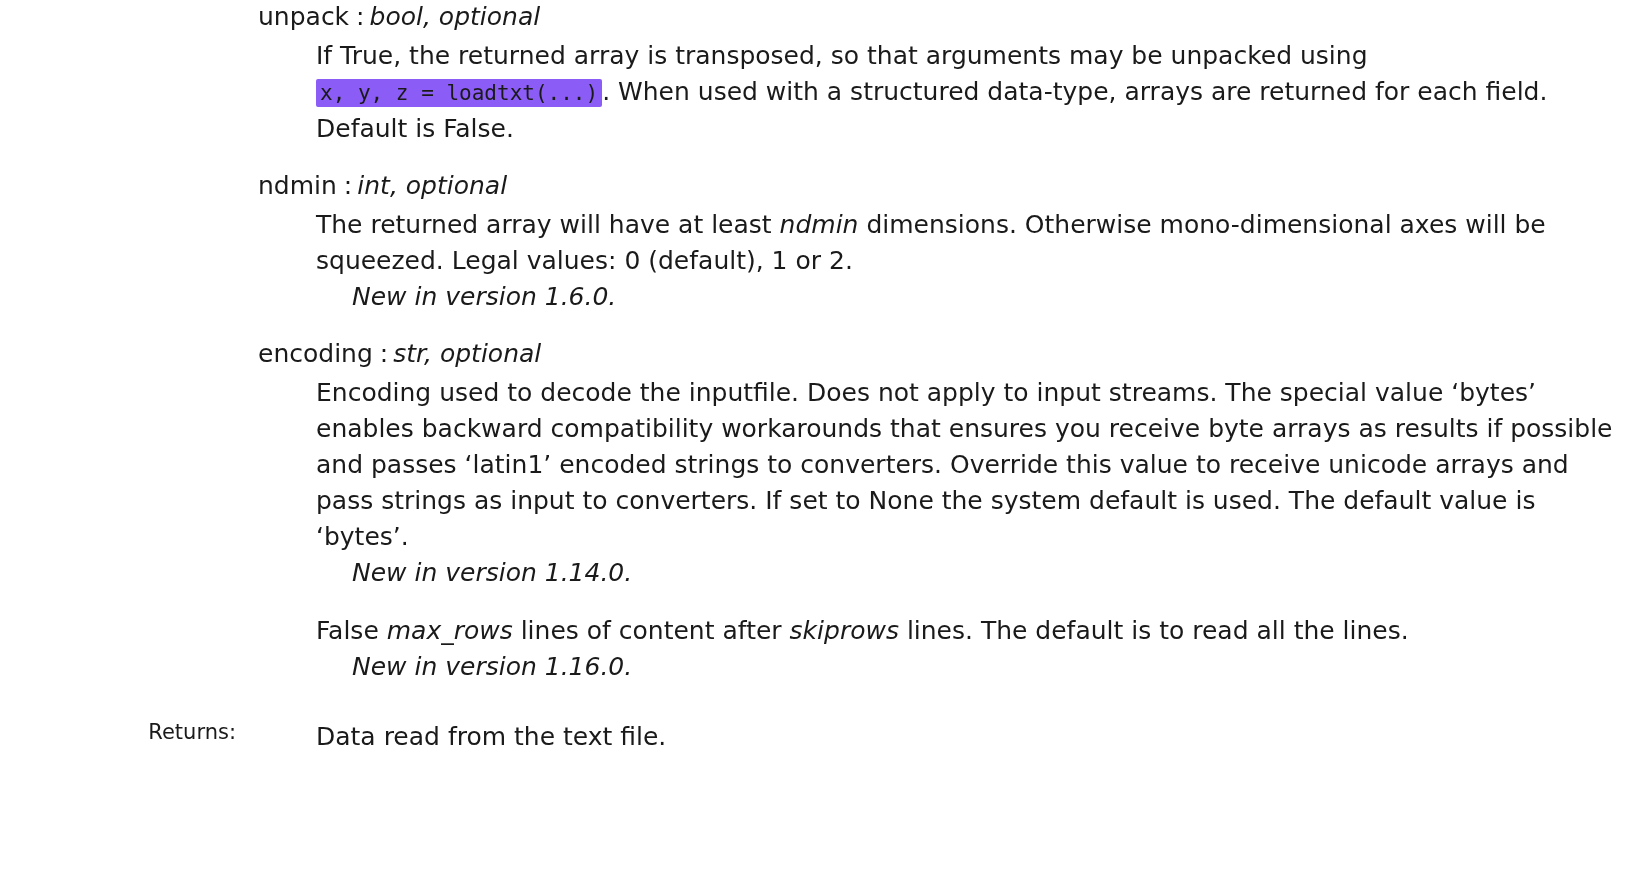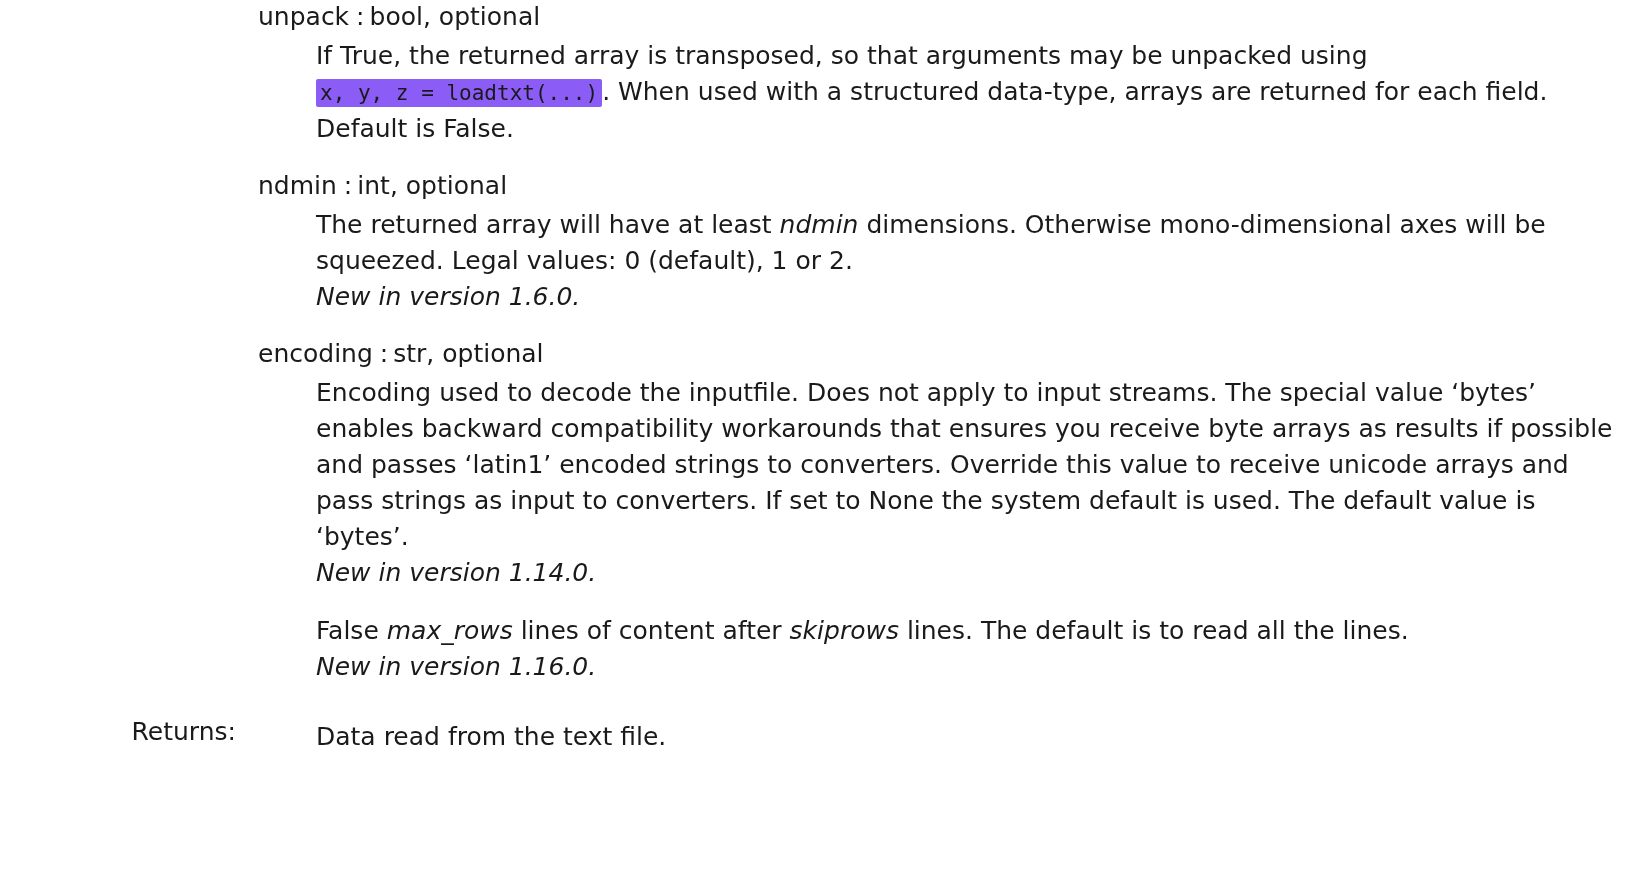--- a/index.html
+++ b/index.html
@@ -58,20 +58,21 @@
     white-space: nowrap;
   }
   .param-name {
     font-weight: 400;
     text-align: center;
   }
   .param-colon {
     padding: 0 5px 0 7px;
   }
   .param-type {
+    font-style: italic;
     margin-top: 8px;
   }
   .param-desc {
     font-size: 25px;
     line-height: 36px;
     margin-top: 4px;
     padding-left: 58px;
     max-width: 1300px;
     color: #1a1a1a;
   }
@@ -83,26 +84,27 @@
     font-size: 21px;
     background: #8b5cf6;
     padding: 2px 4px;
     border-radius: 2px;
     color: #1a1a1a;
     white-space: nowrap;
   }
   .versionadded {
     font-style: italic;
     display: block;
+    margin-left: 36px;
   }
   .returns-section {
     margin-top: 30px;
   }
   .returns-label {
-    font-size: 25px;
+    font-size: 21px;
     line-height: 34px;
   }
 </style>
 </head>
 <body>
 
 <div class="page">
   <div class="params-block" id="sections-root">
       <div class="field-row">
         <div class="field-label-col returns-label"></div>

